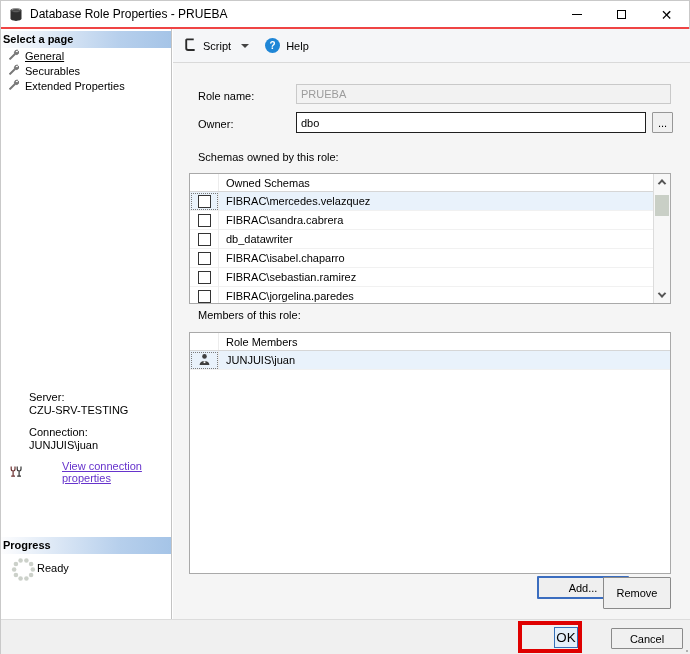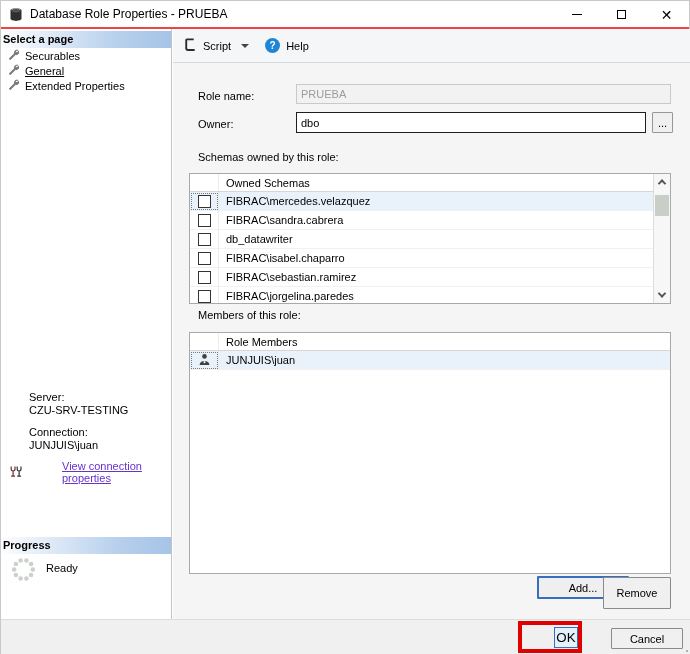--- a/index.html
+++ b/index.html
@@ -36,21 +36,21 @@
     font-weight:bold; line-height:17px; padding-left:2px;
   }
   .page-list { position:absolute; left:0; top:19px; width:170px; }
   .page-item { height:15px; display:flex; align-items:center; padding-left:7px; cursor:default; }
   .page-item .page-label { margin-left:6px; }
   .page-item.current .page-label { text-decoration:underline; }
   .conn-line { position:absolute; left:28px; width:140px; line-height:13px; }
   .link-row { position:absolute; left:8px; display:flex; align-items:center;gap:32px; }
   .link-text { margin-left:7px; color:#6633cc; text-decoration:underline; cursor:pointer; }
   .progress-row { position:absolute; left:9px; display:flex; align-items:flex-start; }
-  .progress-label { margin-left:9px; margin-top:6px; }
+  .progress-label { margin-top:6px; }
 
   
   .main {
     position:absolute; left:172px; top:28px; width:518px; height:590px;
     background:#f5f5f5;
   }
   .toolbar {
     position:absolute; left:0; top:0; width:518px; height:34px;
     background:#f5f6f8; border-bottom:1px solid #d9d9d9;
     display:flex; align-items:center; padding-left:9px;
@@ -145,31 +145,31 @@
       <span class="winbtn">
           <span class="glyph-max"></span>
         </span>
       <span class="winbtn glyph-close">✕</span>
     </div>
   </div>
 
   <div class="sidebar">
     <div class="panel-header" style="top:2px;">Select a page</div>
     <div class="page-list">
+        <div class="page-item current">
+          <span><svg width="11" height="11" viewBox="0 0 16 16">
+              <path d="M14.6 1.8a3.9 3.9 0 0 0-5.3 4.7L1.6 14.2l1.7 1.6 7.7-7.7a3.9 3.9 0 0 0 4.7-5.3l-2.4 2.4-2.1-.6-.6-2.1z" fill="#787878" stroke="#4d4d4d" stroke-width="0.6"></path>
+            </svg></span>
+          <span class="page-label">General</span>
+        </div>
         <div class="page-item">
           <span><svg width="11" height="11" viewBox="0 0 16 16">
               <path d="M14.6 1.8a3.9 3.9 0 0 0-5.3 4.7L1.6 14.2l1.7 1.6 7.7-7.7a3.9 3.9 0 0 0 4.7-5.3l-2.4 2.4-2.1-.6-.6-2.1z" fill="#787878" stroke="#4d4d4d" stroke-width="0.6"></path>
             </svg></span>
           <span class="page-label">Securables</span>
-        </div>
-        <div class="page-item current">
-          <span><svg width="11" height="11" viewBox="0 0 16 16">
-              <path d="M14.6 1.8a3.9 3.9 0 0 0-5.3 4.7L1.6 14.2l1.7 1.6 7.7-7.7a3.9 3.9 0 0 0 4.7-5.3l-2.4 2.4-2.1-.6-.6-2.1z" fill="#787878" stroke="#4d4d4d" stroke-width="0.6"></path>
-            </svg></span>
-          <span class="page-label">General</span>
         </div>
         <div class="page-item">
           <span><svg width="11" height="11" viewBox="0 0 16 16">
               <path d="M14.6 1.8a3.9 3.9 0 0 0-5.3 4.7L1.6 14.2l1.7 1.6 7.7-7.7a3.9 3.9 0 0 0 4.7-5.3l-2.4 2.4-2.1-.6-.6-2.1z" fill="#787878" stroke="#4d4d4d" stroke-width="0.6"></path>
             </svg></span>
           <span class="page-label">Extended Properties</span>
         </div>
       </div>
 
     <div class="conn-line" style="top:362px;">Server:</div>

